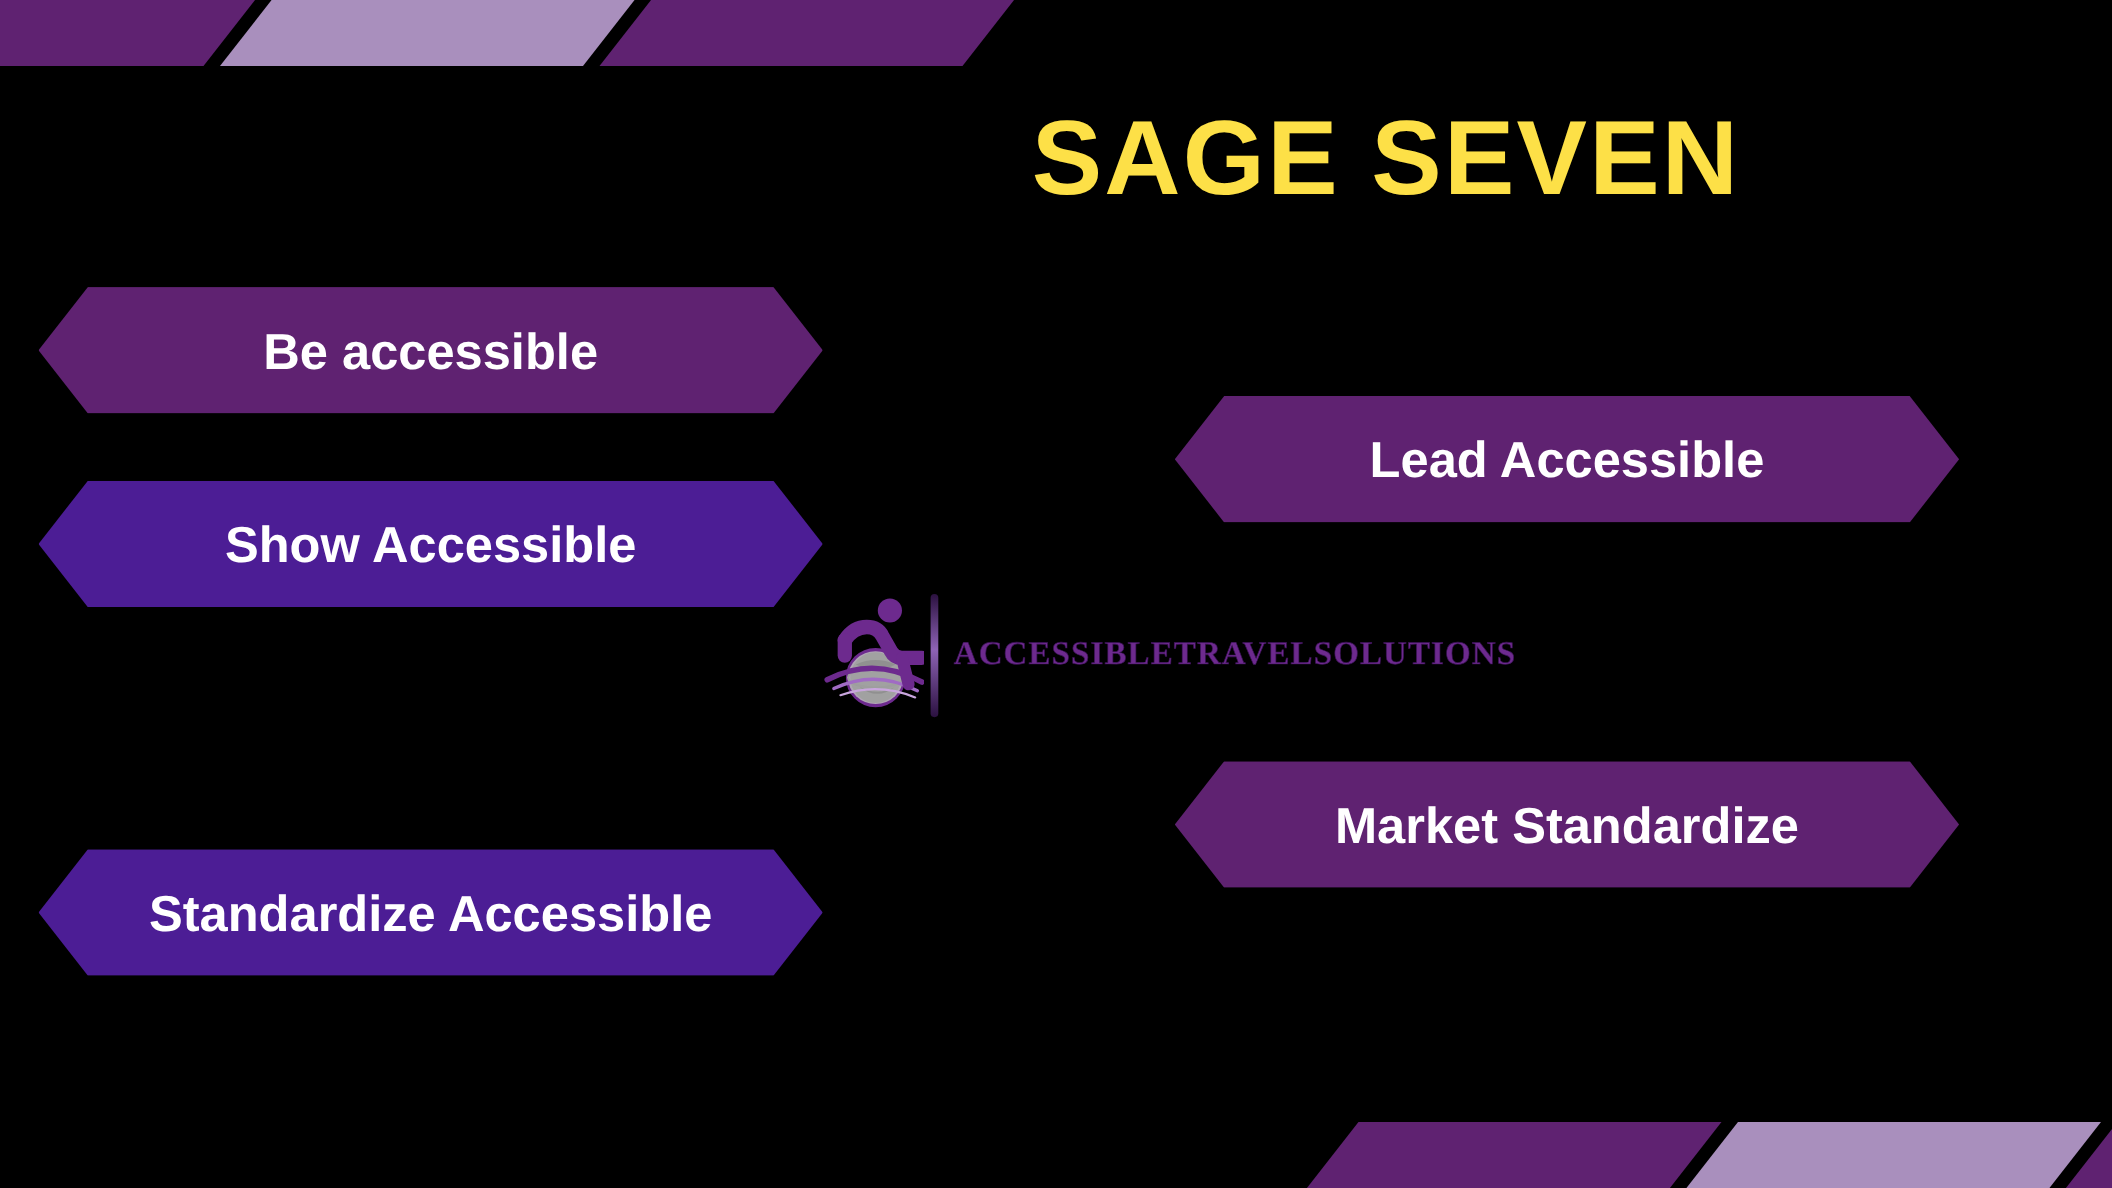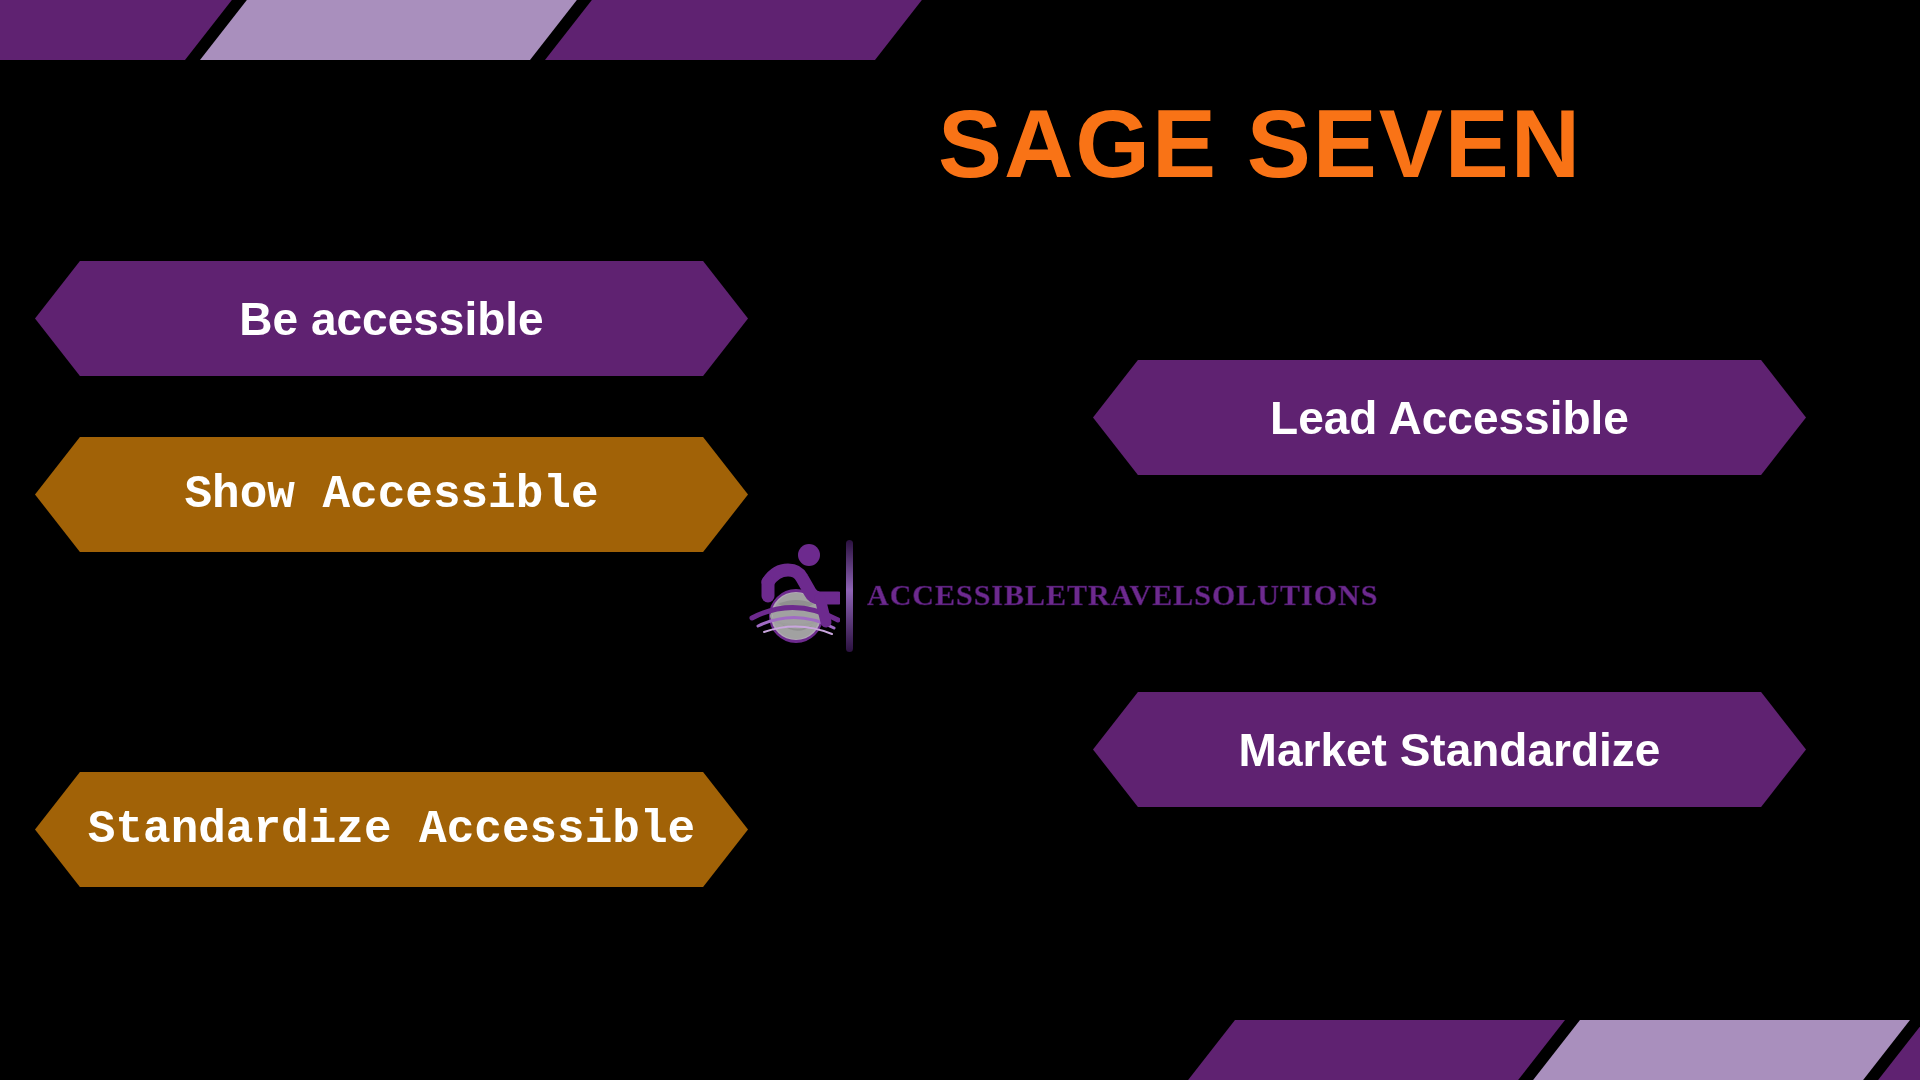--- a/index.html
+++ b/index.html
@@ -28,21 +28,21 @@
   .stripe-br-1 { left:1210px;  bottom:-4px; width:330px; height:64px; background:#5F2271; }
   .stripe-br-2 { left:1555px;  bottom:-4px; width:330px; height:64px; background:#A98FBD; }
   .stripe-br-3 { left:1900px;  bottom:-4px; width:330px; height:64px; background:#5F2271; }
 
   
   #title {
     position:absolute;
     left:760px; top:96px;
     width:1000px;
     text-align:center;
-    color:#f97316;
+    color:#fde047;
     font-size:96px;
     font-weight:bold;
     letter-spacing:2px;
     line-height:1.0;
     white-space:nowrap;
   }
 
   
   .chev {
     position:absolute;
@@ -55,26 +55,26 @@
     -webkit-clip-path: polygon(0% 50%, 6.3% 0%, 93.7% 0%, 100% 50%, 93.7% 100%, 6.3% 100%);
     clip-path: polygon(0% 50%, 6.3% 0%, 93.7% 0%, 100% 50%, 93.7% 100%, 6.3% 100%);
   }
   .chev .lbl {
     width:100%;
     text-align:center;
     padding-left:10px;
     padding-right:10px;
   }
   .dark  { background:#5F2271; }
-  .light { background:#a16207;font-family:Liberation Mono, monospace; }
+  .light { background:#4c1d95; }
 
   
   .col-left  { left:35px;   width:713px; }
   
-  .col-right { left:1093px; width:713px; }
+  .col-right { left:1068px; width:713px; }
 
   .row-1 { top:261px; }
   .row-2 { top:437px; }
   .row-3 { top:605px; }
   .row-4 { top:772px; }
 
   .rrow-1 { top:360px; }
   .rrow-2 { top:525px; }
   .rrow-3 { top:692px; }
 

